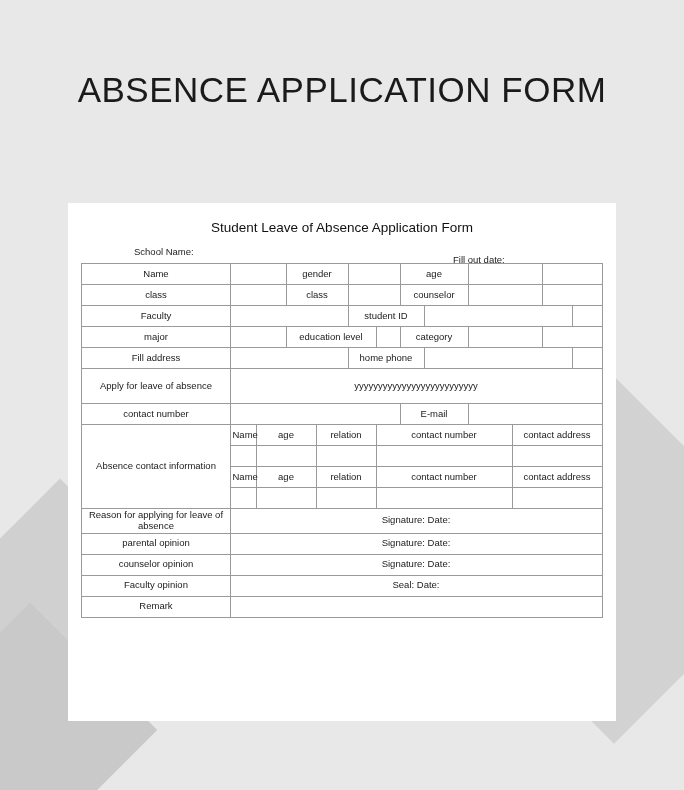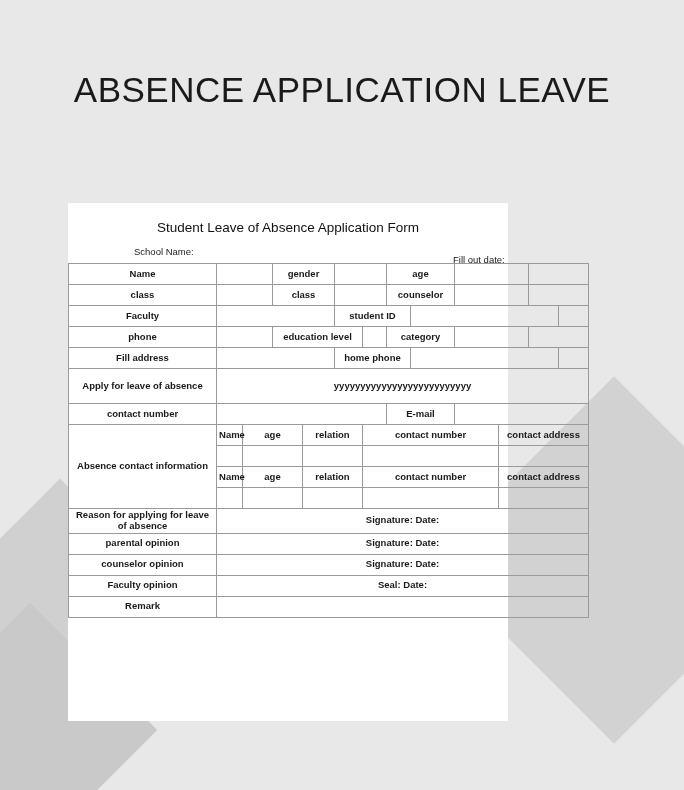--- a/index.html
+++ b/index.html
@@ -54,21 +54,21 @@
     font-size: 35px;
     color: #1a1a1a;
     letter-spacing: 0.5px;
     line-height: 60px;
     font-weight: normal;
   }
   .sheet {
     position: absolute;
     left: 68px;
     top: 203px;
-    width: 440px;
+    width: 548px;
     height: 518px;
     background: #ffffff;
     z-index: 4;
     box-shadow: 0 0 0 0 rgba(0,0,0,0);
   }
   .sheet-title {
     text-align: center;
     font-size: 13.5px;
     color: #111;
     padding-top: 17px;
@@ -89,21 +89,20 @@
   .labels-row .fill-out {
     position: absolute;
     left: 385px;
     top: 9px;
   }
   table.form {
     border-collapse: collapse;
     margin: 2px auto 0 auto;
     width: 520px;
     table-layout: fixed;
-    font-weight: bold;
   }
   table.form td {
     border: 1px solid #9a9a9a;
     font-size: 9.5px;
     color: #1a1a1a;
     text-align: center;
     vertical-align: middle;
     height: 18px;
     padding: 1px 2px;
     line-height: 1.15;
@@ -118,21 +117,21 @@
   }
 </style>
 </head>
 <body>
 
 <div class="bg-shape-1"></div>
 <div class="bg-shape-2"></div>
 <div class="bg-shape-3"></div>
 
 <div class="banner">
-  <div class="line">ABSENCE APPLICATION LEAVE</div>
+  <div class="line">ABSENCE APPLICATION FORM</div>
 </div>
 
 <div class="sheet">
   <div class="sheet-title">Student Leave of Absence Application Form</div>
 
   <div class="labels-row">
     <span class="school-name">School Name:</span>
     <span class="fill-out">Fill out date:</span>
   </div>
 
@@ -180,21 +179,21 @@
 
     <tr>
       <td colspan="5">Faculty</td>
       <td colspan="4" class="blank"></td>
       <td colspan="3" class="nowrap">student ID</td>
       <td colspan="4" class="blank"></td>
       <td colspan="2" class="blank"></td>
     </tr>
 
     <tr>
-      <td colspan="5">phone</td>
+      <td colspan="5">major</td>
       <td colspan="2" class="blank"></td>
       <td colspan="3" class="nowrap">education level</td>
       <td colspan="1" class="blank"></td>
       <td colspan="2">category</td>
       <td colspan="2" class="blank"></td>
       <td colspan="2" class="blank"></td>
     </tr>
 
     <tr>
       <td colspan="5">Fill address</td>

